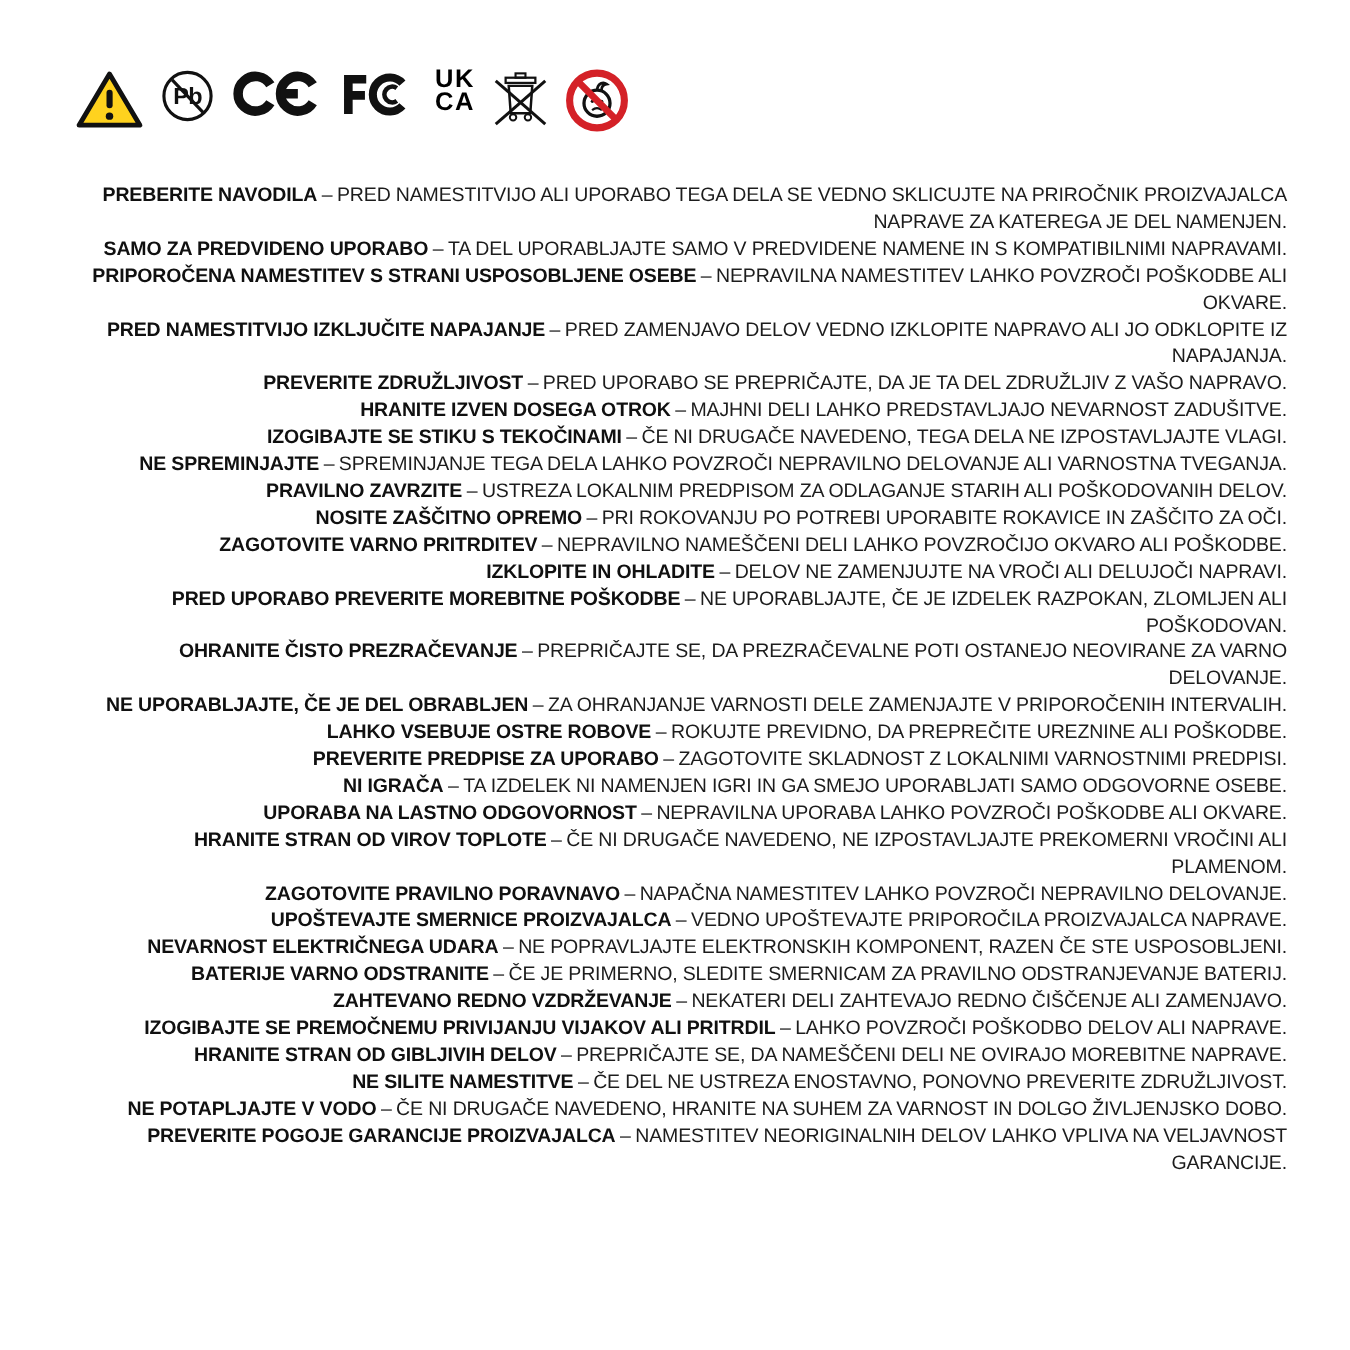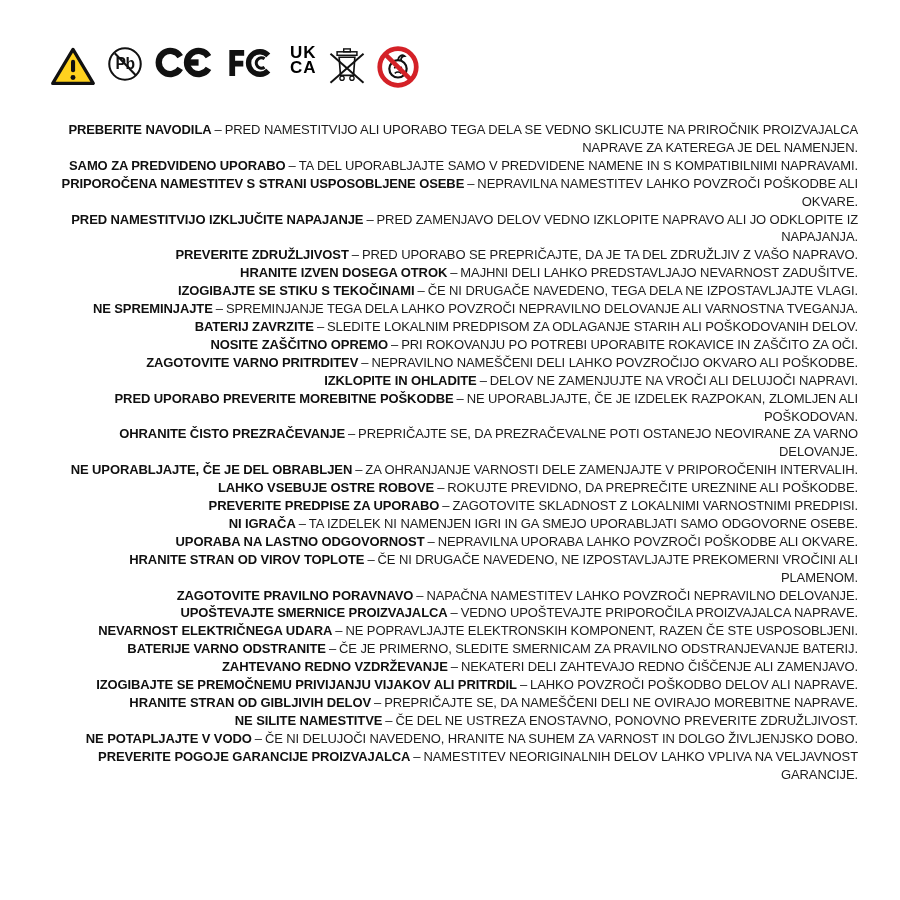--- a/index.html
+++ b/index.html
@@ -103,21 +103,21 @@
       <p class="warn">
       <strong>HRANITE IZVEN DOSEGA OTROK</strong><span class="sep">–</span><span>MAJHNI DELI LAHKO PREDSTAVLJAJO NEVARNOST ZADUŠITVE.</span>
     </p>
       <p class="warn">
       <strong>IZOGIBAJTE SE STIKU S TEKOČINAMI</strong><span class="sep">–</span><span>ČE NI DRUGAČE NAVEDENO, TEGA DELA NE IZPOSTAVLJAJTE VLAGI.</span>
     </p>
       <p class="warn">
       <strong>NE SPREMINJAJTE</strong><span class="sep">–</span><span>SPREMINJANJE TEGA DELA LAHKO POVZROČI NEPRAVILNO DELOVANJE ALI VARNOSTNA TVEGANJA.</span>
     </p>
       <p class="warn">
-      <strong>BATERIJ ZAVRZITE</strong><span class="sep">–</span><span>SLEDITE LOKALNIM PREDPISOM ZA ODLAGANJE STARIH ALI POŠKODOVANIH DELOV.</span>
+      <strong>PRAVILNO ZAVRZITE</strong><span class="sep">–</span><span>USTREZA LOKALNIM PREDPISOM ZA ODLAGANJE STARIH ALI POŠKODOVANIH DELOV.</span>
     </p>
       <p class="warn">
       <strong>NOSITE ZAŠČITNO OPREMO</strong><span class="sep">–</span><span>PRI ROKOVANJU PO POTREBI UPORABITE ROKAVICE IN ZAŠČITO ZA OČI.</span>
     </p>
       <p class="warn">
       <strong>ZAGOTOVITE VARNO PRITRDITEV</strong><span class="sep">–</span><span>NEPRAVILNO NAMEŠČENI DELI LAHKO POVZROČIJO OKVARO ALI POŠKODBE.</span>
     </p>
       <p class="warn">
       <strong>IZKLOPITE IN OHLADITE</strong><span class="sep">–</span><span>DELOV NE ZAMENJUJTE NA VROČI ALI DELUJOČI NAPRAVI.</span>
     </p>
@@ -163,20 +163,20 @@
       <p class="warn">
       <strong>IZOGIBAJTE SE PREMOČNEMU PRIVIJANJU VIJAKOV ALI PRITRDIL</strong><span class="sep">–</span><span>LAHKO POVZROČI POŠKODBO DELOV ALI NAPRAVE.</span>
     </p>
       <p class="warn">
       <strong>HRANITE STRAN OD GIBLJIVIH DELOV</strong><span class="sep">–</span><span>PREPRIČAJTE SE, DA NAMEŠČENI DELI NE OVIRAJO MOREBITNE NAPRAVE.</span>
     </p>
       <p class="warn">
       <strong>NE SILITE NAMESTITVE</strong><span class="sep">–</span><span>ČE DEL NE USTREZA ENOSTAVNO, PONOVNO PREVERITE ZDRUŽLJIVOST.</span>
     </p>
       <p class="warn">
-      <strong>NE POTAPLJAJTE V VODO</strong><span class="sep">–</span><span>ČE NI DELUJOČI NAVEDENO, HRANITE NA SUHEM ZA VARNOST IN DOLGO ŽIVLJENJSKO DOBO.</span>
+      <strong>NE POTAPLJAJTE V VODO</strong><span class="sep">–</span><span>ČE NI DRUGAČE NAVEDENO, HRANITE NA SUHEM ZA VARNOST IN DOLGO ŽIVLJENJSKO DOBO.</span>
     </p>
       <p class="warn">
       <strong>PREVERITE POGOJE GARANCIJE PROIZVAJALCA</strong><span class="sep">–</span><span>NAMESTITEV NEORIGINALNIH DELOV LAHKO VPLIVA NA VELJAVNOST GARANCIJE.</span>
     </p>
     </div>
 
 </div>
 
 </body></html>

